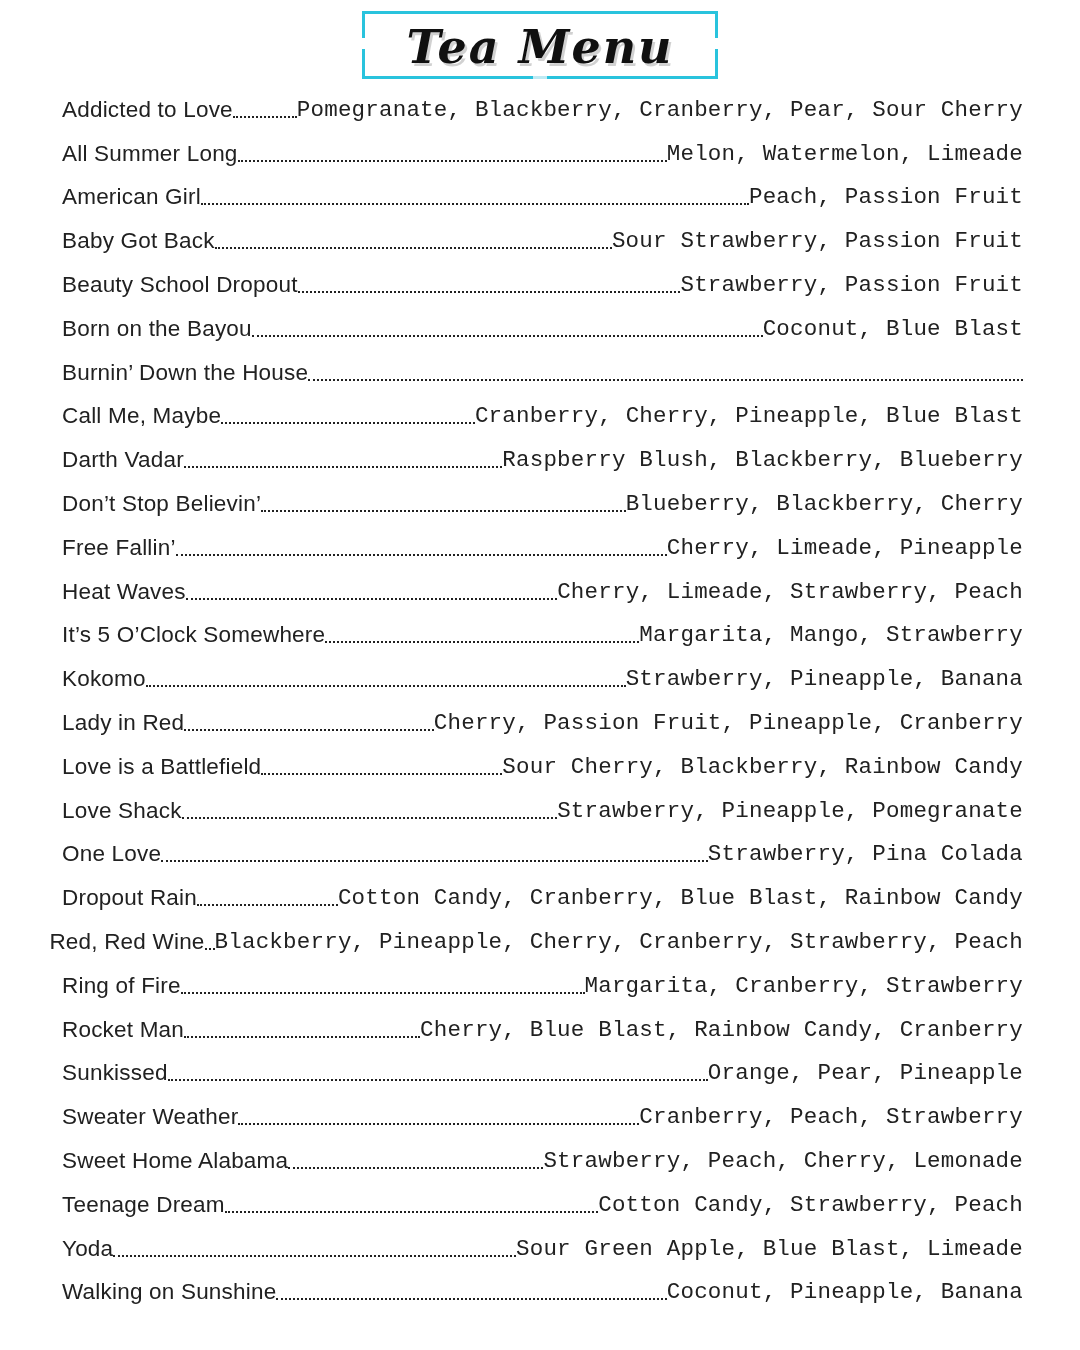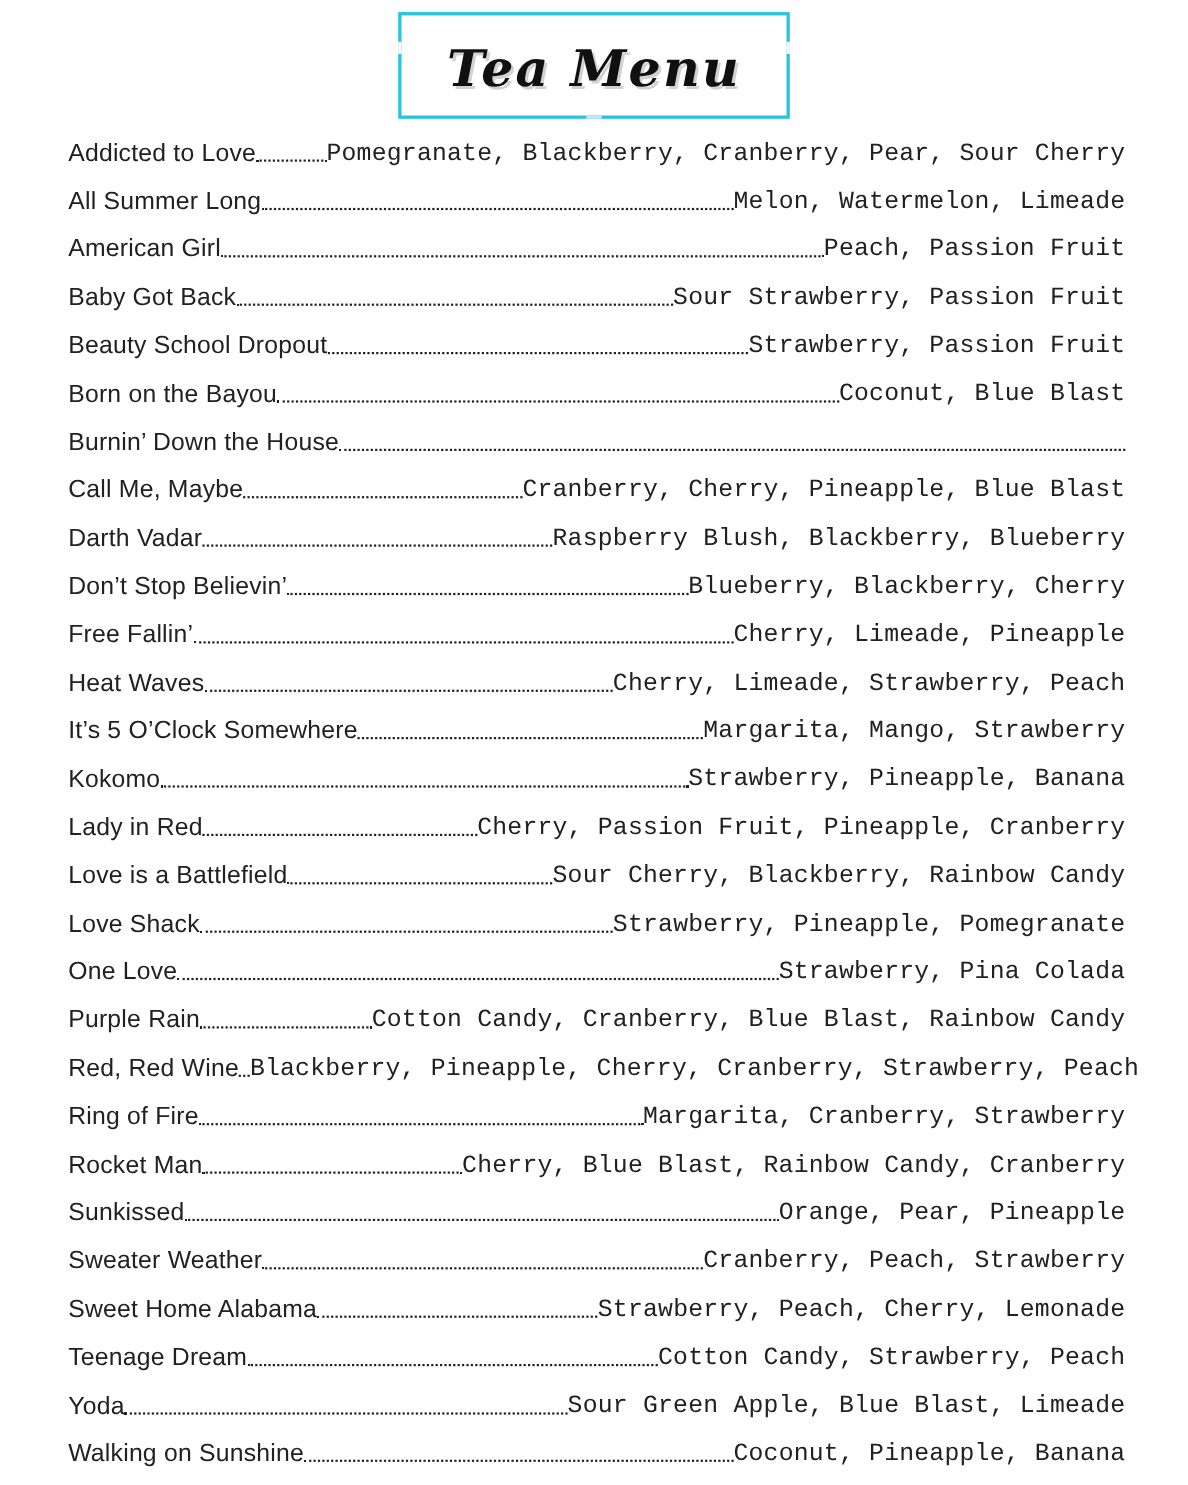--- a/index.html
+++ b/index.html
@@ -14,21 +14,21 @@
     background: var(--bg);
     font-family: "Liberation Sans", sans-serif;
     color: var(--text);
     overflow: hidden;
   }
   .page { width: 1080px; height: 1350px; position: relative; }
 
   
   .title-box {
     position: relative;
-    width: 356px; height: 97px;
+    width: 356px; height: 68px;
     margin: 11px auto 0 auto;
     border: 3px solid var(--accent);
     display: flex; align-items: center; justify-content: center;
   }
   .title {
     margin: 0;
     font-family: "DejaVu Serif", serif;
     font-style: italic;
     font-weight: 600;
     font-size: 46px;
@@ -48,20 +48,21 @@
   .menu-list {
     margin: 9px 57px 0 62px;
   }
   .row {
     display: flex;
     align-items: center;
     height: 43.8px;
     font-size: 22.5px;
     letter-spacing: 0.2px;
     white-space: nowrap;
+    justify-content: flex-end;
   }
   .name   { flex: 0 0 auto; }
   .flavors{ flex: 0 0 auto; font-family: Liberation Mono, monospace; }
   .leader {
     flex: 1 1 auto;
     min-width: 10px;
     height: 0;
     border-bottom: 2.4px dotted var(--text);
     transform: translateY(7px);
   }
@@ -162,21 +163,21 @@
         <span class="name">Love Shack</span>
         <span class="leader"></span>
         <span class="flavors">Strawberry, Pineapple, Pomegranate</span>
       </div>
       <div class="row">
         <span class="name">One Love</span>
         <span class="leader"></span>
         <span class="flavors">Strawberry, Pina Colada</span>
       </div>
       <div class="row">
-        <span class="name">Purple Rain</span>
+        <span class="name">Dropout Rain</span>
         <span class="leader"></span>
         <span class="flavors">Cotton Candy, Cranberry, Blue Blast, Rainbow Candy</span>
       </div>
       <div class="row">
         <span class="name">Red, Red Wine</span>
         <span class="leader"></span>
         <span class="flavors">Blackberry, Pineapple, Cherry, Cranberry, Strawberry, Peach</span>
       </div>
       <div class="row">
         <span class="name">Ring of Fire</span>

